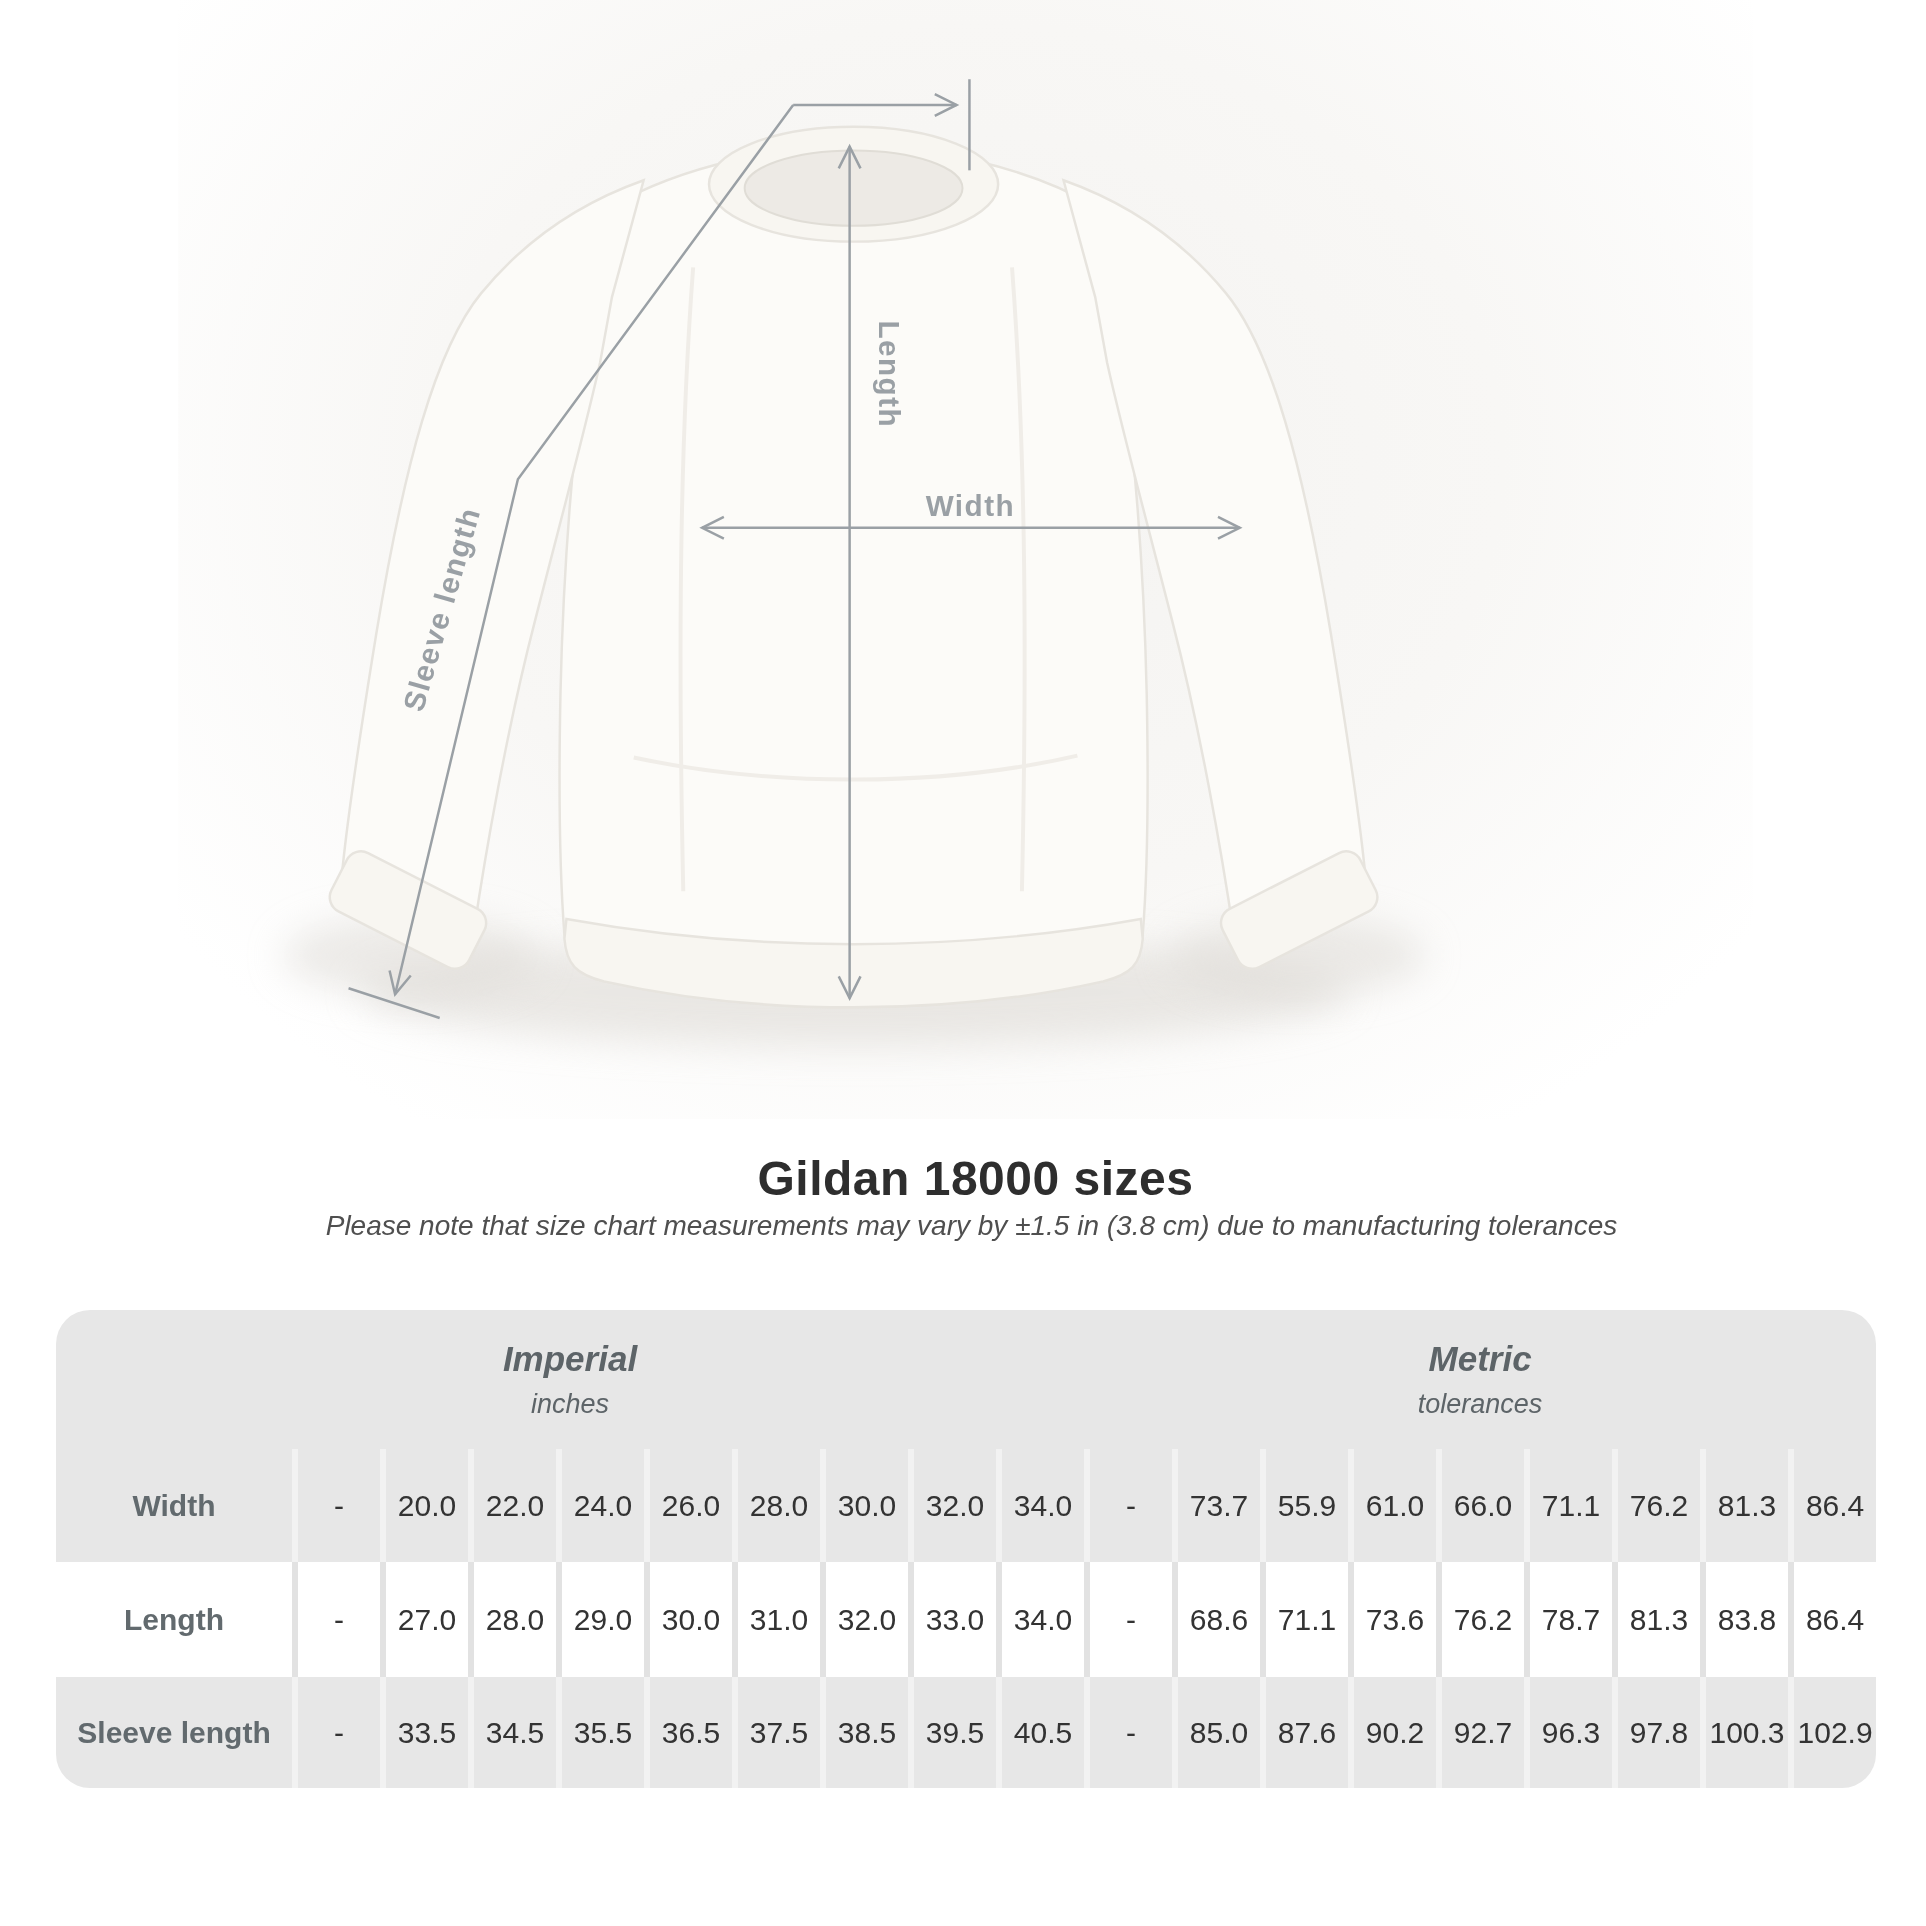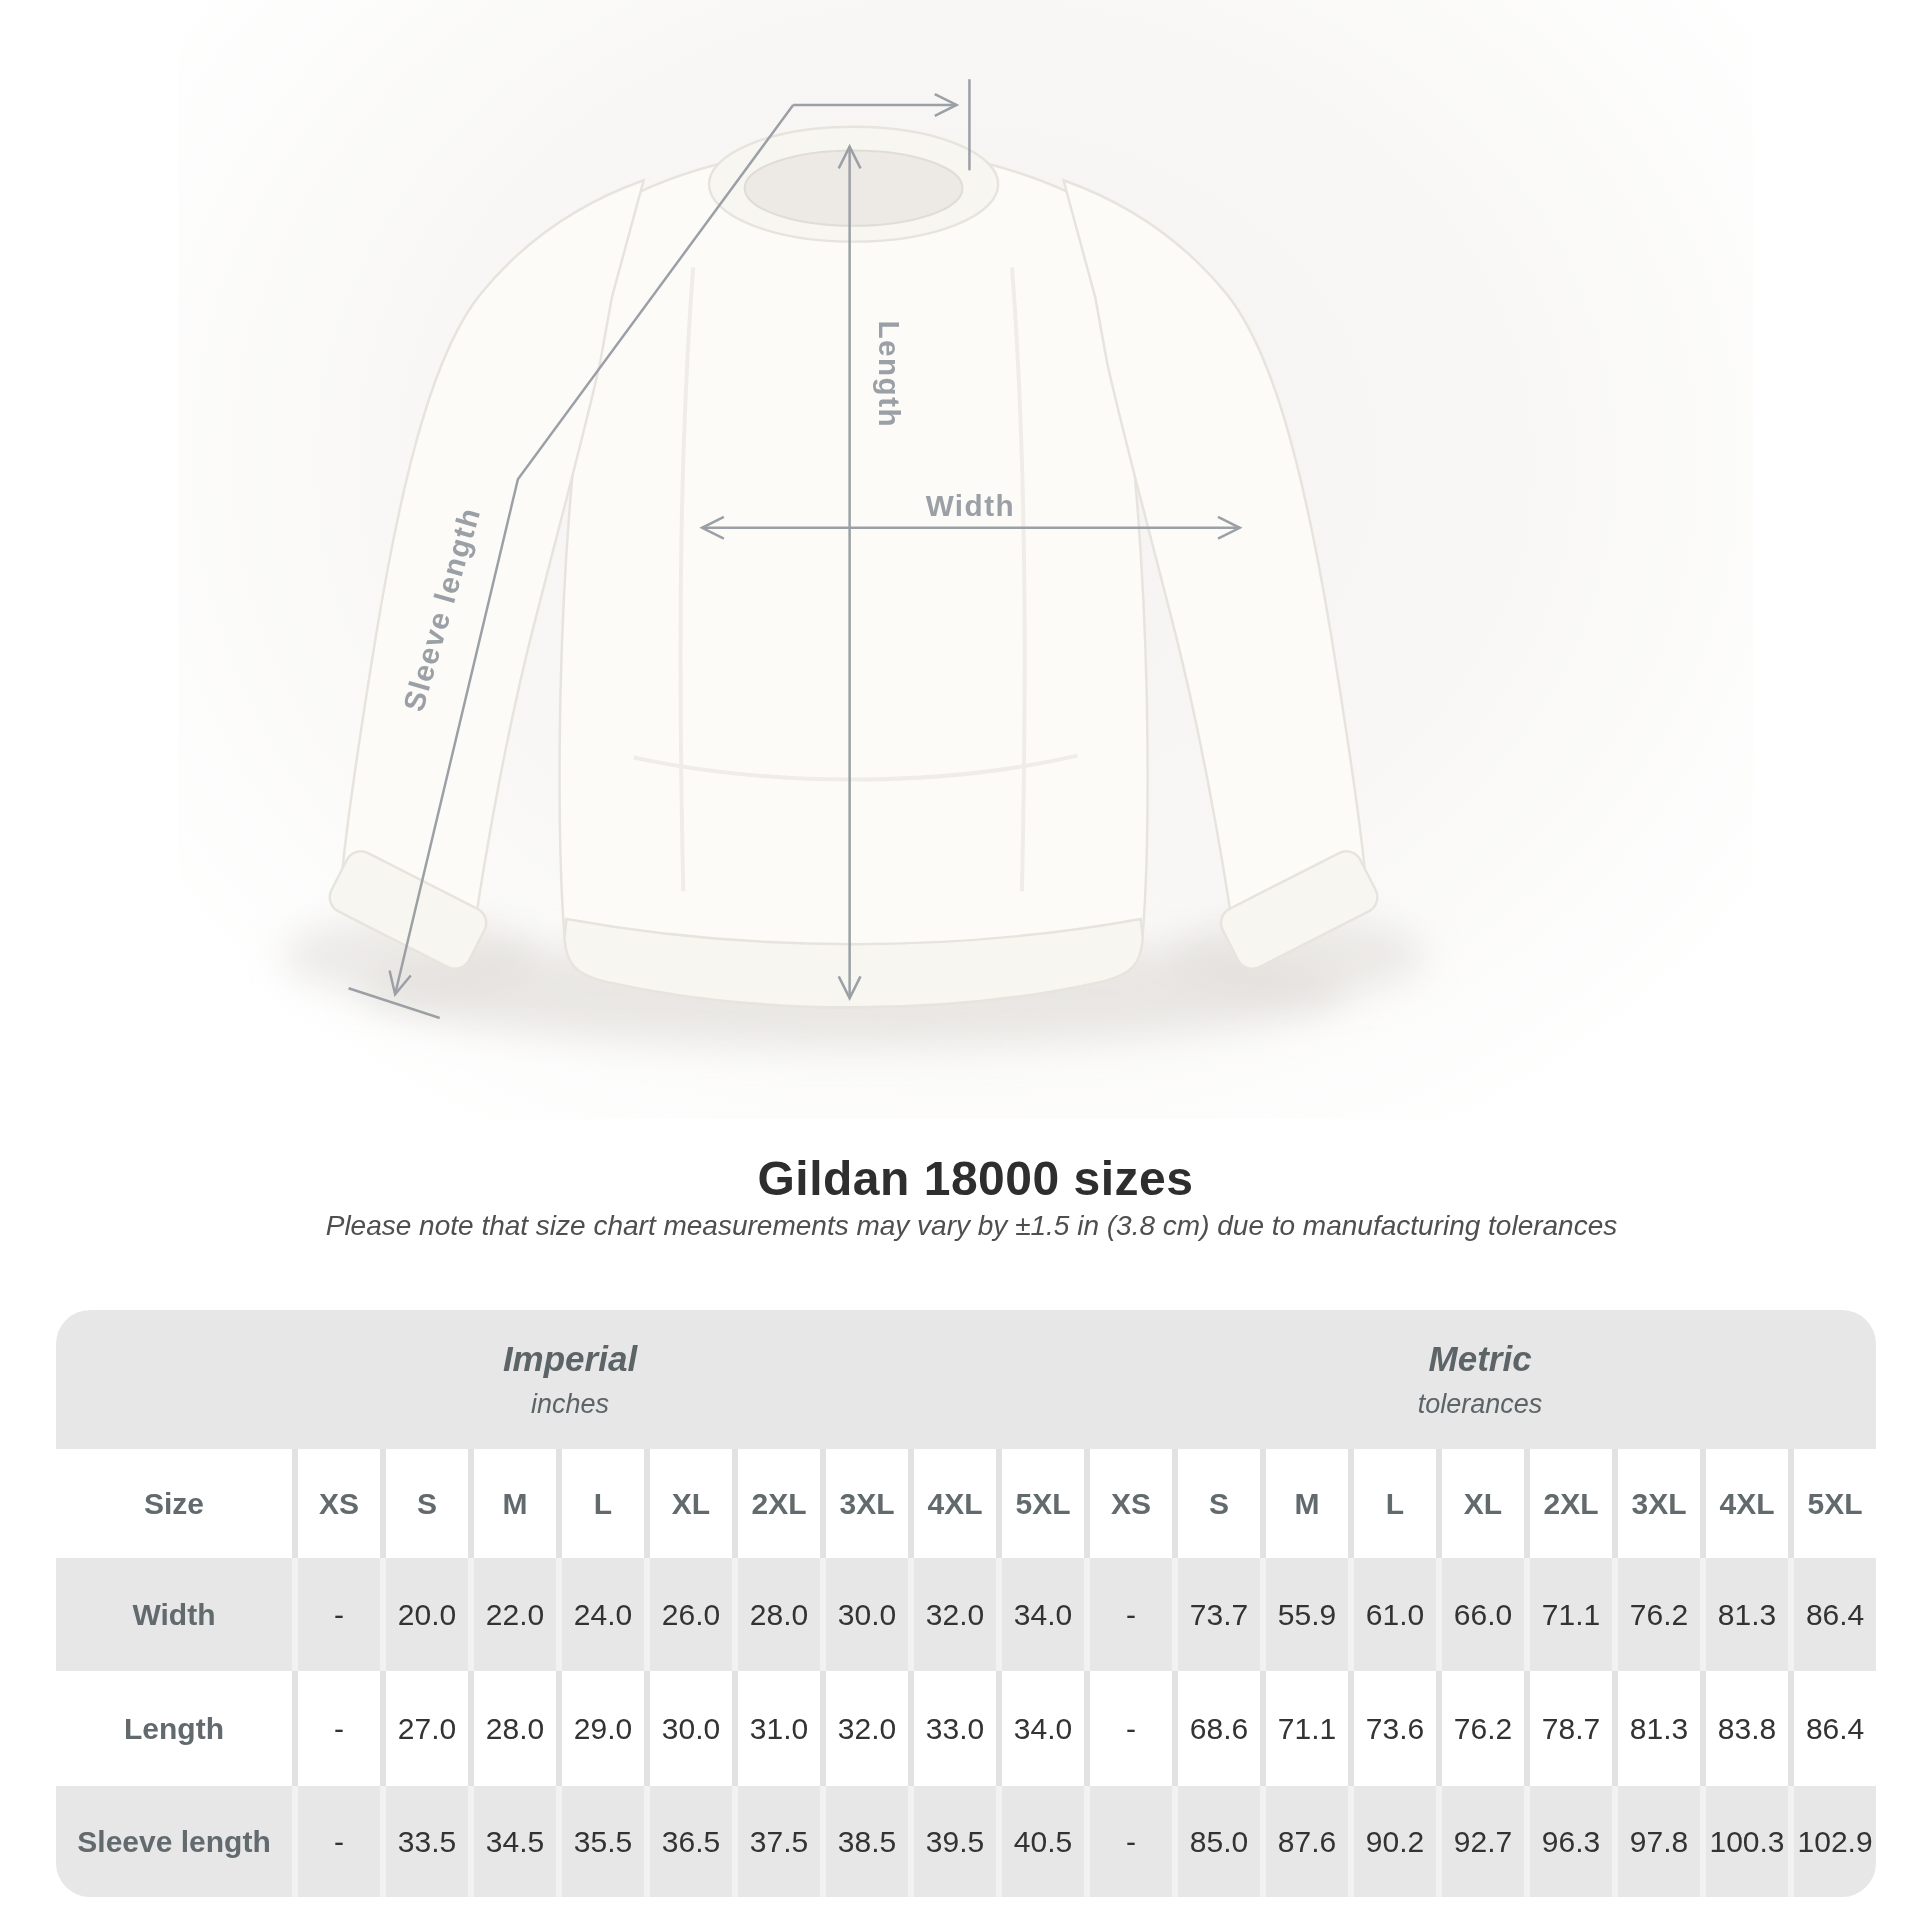--- a/index.html
+++ b/index.html
@@ -159,41 +159,20 @@
     <tr class="unit-row">
       <th colspan="10" class="tl">
         <div class="unit-name">Imperial</div>
         <div class="unit-sub">inches</div>
       </th>
       <th colspan="9" class="tr">
         <div class="unit-name">Metric</div>
         <div class="unit-sub">tolerances</div>
       </th>
     </tr>
-    <tr class="size-row">
-      <th>Size</th>
-      <th>XS</th>
-      <th>S</th>
-      <th>M</th>
-      <th>L</th>
-      <th>XL</th>
-      <th>2XL</th>
-      <th>3XL</th>
-      <th>4XL</th>
-      <th>5XL</th>
-      <th>XS</th>
-      <th>S</th>
-      <th>M</th>
-      <th>L</th>
-      <th>XL</th>
-      <th>2XL</th>
-      <th>3XL</th>
-      <th>4XL</th>
-      <th>5XL</th>
-    </tr>
   </thead>
   <tbody>
     <tr class="data-row r-gray row-width">
       <th>Width</th>
       <td>-</td>
       <td>20.0</td>
       <td>22.0</td>
       <td>24.0</td>
       <td>26.0</td>
       <td>28.0</td>

